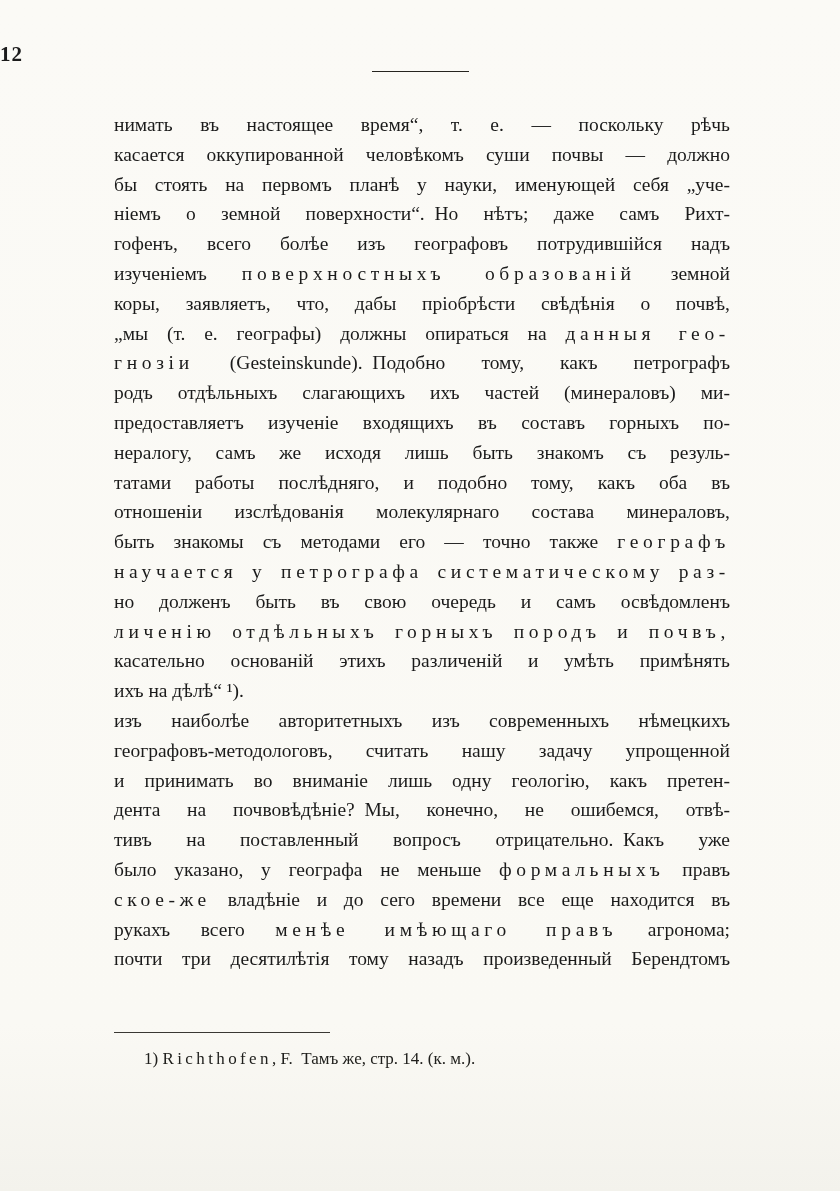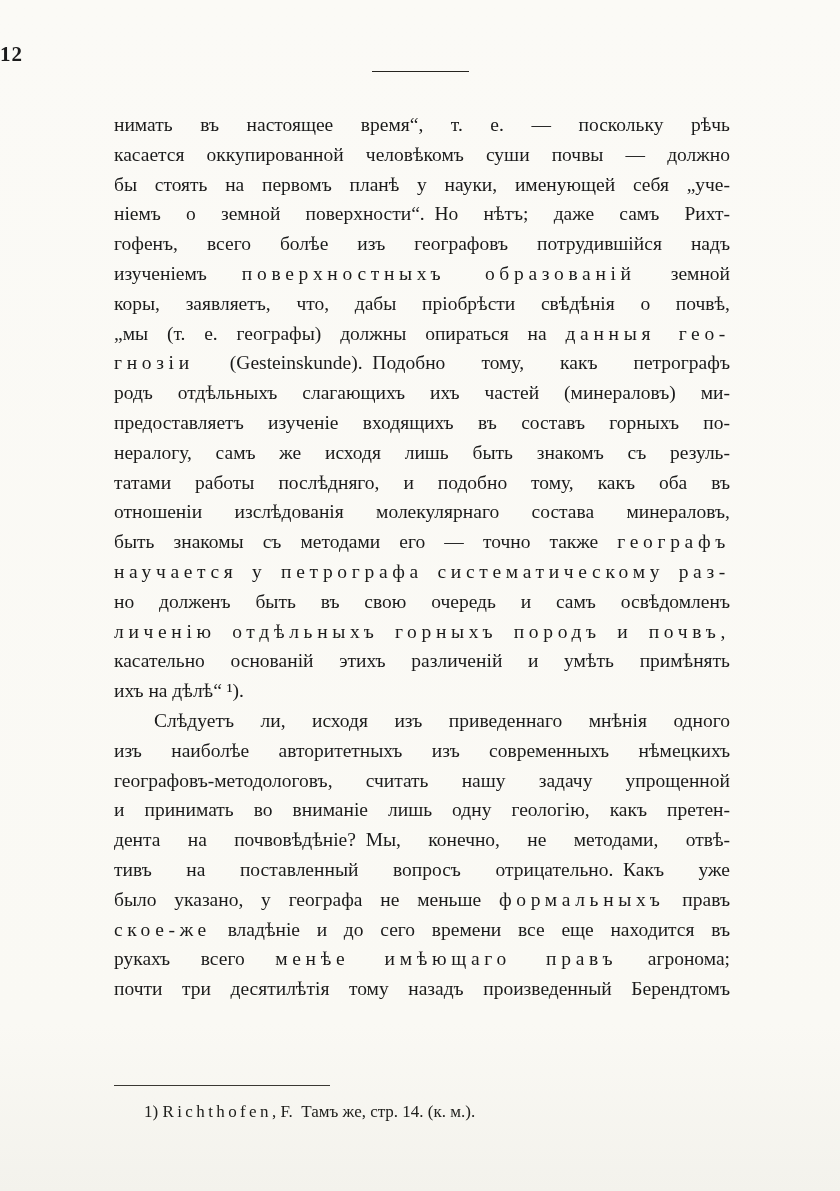--- a/index.html
+++ b/index.html
@@ -55,21 +55,21 @@
   }
   .line.indent {
     text-indent: 40px;
   }
   .sp {
     letter-spacing: 0.24em;
   }
   .footnote {
     position: absolute;
     left: 114px;
-    top: 1085px;
+    top: 1032px;
     width: 616px;
   }
   .footnote-sep {
     width: 216px;
     height: 0;
     border-top: 1.4px solid #3a3833;
     margin-bottom: 14px;
   }
   .footnote-text {
     font-size: 17px;
@@ -108,25 +108,24 @@
         <div class="line"><span class="seg">татами работы послѣдняго, и подобно тому, какъ оба въ</span></div>
         <div class="line"><span class="seg">отношеніи изслѣдованія молекулярнаго состава минераловъ,</span></div>
         <div class="line"><span class="seg">быть знакомы съ методами его — точно также </span><span class="seg sp">географъ</span></div>
         <div class="line"><span class="seg sp">научается у петрографа систематическому раз-</span></div>
         <div class="line"><span class="seg">но долженъ быть въ свою очередь и самъ освѣдомленъ</span></div>
         <div class="line"><span class="seg sp">личенію отдѣльныхъ горныхъ породъ и почвъ,</span></div>
         <div class="line"><span class="seg">касательно основаній этихъ различеній и умѣть примѣнять</span></div>
         <div class="line lastline"><span class="seg">ихъ на дѣлѣ“ ¹).</span></div>
       </div>
       <div class="paragraph">
-        <div class="line indent"><span class="seg">Слѣдуетъ ли, исходя изъ приведеннаго мнѣнія одного</span></div>
         <div class="line"><span class="seg">изъ наиболѣе авторитетныхъ изъ современныхъ нѣмецкихъ</span></div>
         <div class="line"><span class="seg">географовъ-методологовъ, считать нашу задачу упрощенной</span></div>
         <div class="line"><span class="seg">и принимать во вниманіе лишь одну геологію, какъ претен-</span></div>
-        <div class="line"><span class="seg">дента на почвовѣдѣніе? Мы, конечно, не методами, отвѣ-</span></div>
+        <div class="line"><span class="seg">дента на почвовѣдѣніе? Мы, конечно, не ошибемся, отвѣ-</span></div>
         <div class="line"><span class="seg">тивъ на поставленный вопросъ отрицательно. Какъ уже</span></div>
         <div class="line"><span class="seg">было указано, у географа не меньше </span><span class="seg sp">формальныхъ</span><span class="seg"> правъ</span></div>
         <div class="line"><span class="seg sp">ское-же</span><span class="seg"> владѣніе и до сего времени все еще находится въ</span></div>
         <div class="line"><span class="seg">рукахъ всего </span><span class="seg sp">менѣе имѣющаго правъ</span><span class="seg"> агронома;</span></div>
         <div class="line"><span class="seg">почти три десятилѣтія тому назадъ произведенный Берендтомъ</span></div>
       </div>
     </div>
 
   <div class="footnote">
     <div class="footnote-sep"></div>

